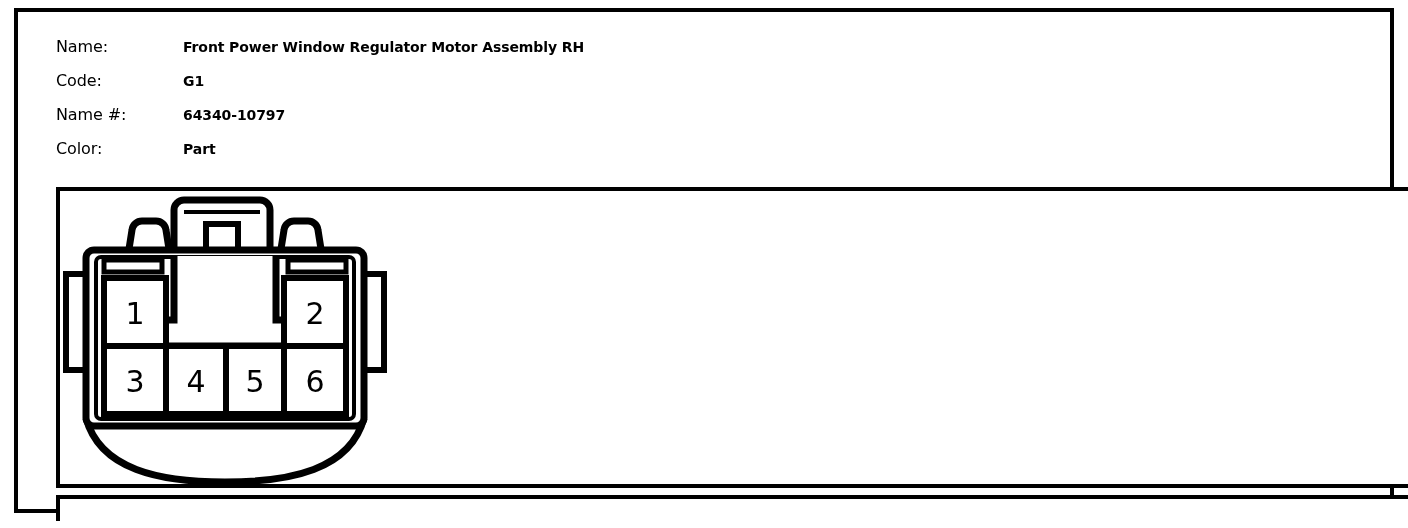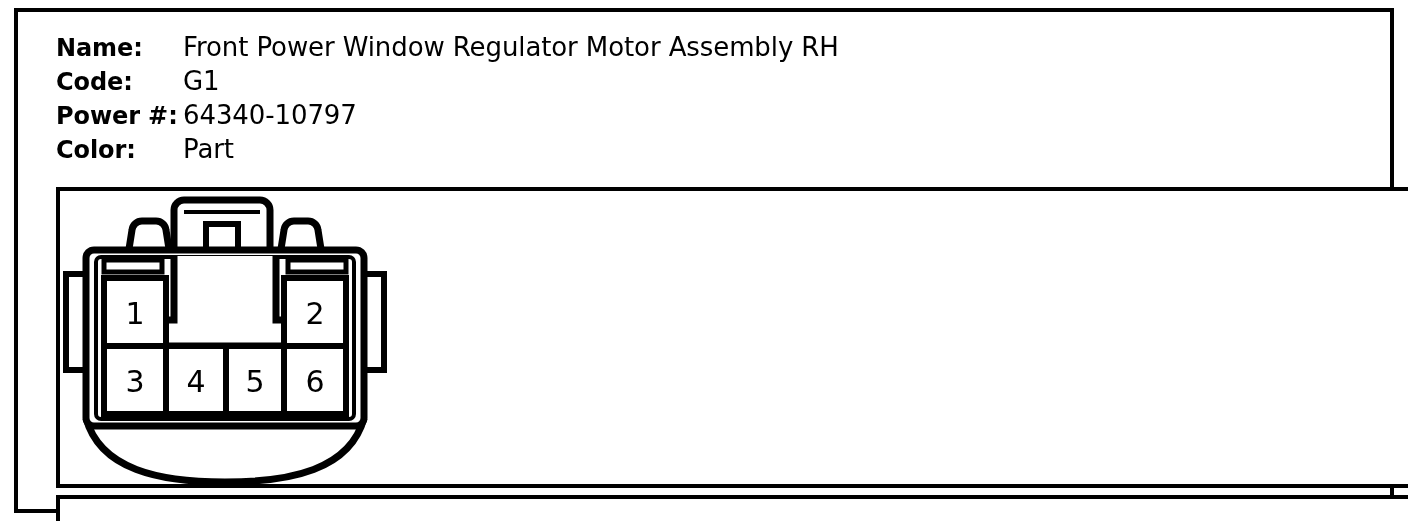--- a/index.html
+++ b/index.html
@@ -38,28 +38,28 @@
     width: 1200px;
   }
   .info-row {
     display: flex;
     align-items: baseline;
     height: 34px;
   }
   .info-label {
     width: 127px;
     flex: 0 0 127px;
-    font-weight: bold;
-    font-size: 24px;
+    font-weight: normal;
+    font-size: 16px;
     line-height: 34px;
     letter-spacing: -0.1px;
   }
   .info-value {
-    font-weight: normal;
-    font-size: 26px;
+    font-weight: bold;
+    font-size: 14px;
     line-height: 34px;
     letter-spacing: -0.1px;
     white-space: nowrap;
   }
   
   .diagram-panel {
     position: absolute;
     left: 38px;
     top: 175px;
     width: 1352px;
@@ -113,21 +113,21 @@
         <div class="info-label">Name:</div>
         <div class="info-value">Front Power Window Regulator Motor Assembly RH</div>
       </div>
 
       <div class="info-row">
         <div class="info-label">Code:</div>
         <div class="info-value">G1</div>
       </div>
 
       <div class="info-row">
-        <div class="info-label">Power #:</div>
+        <div class="info-label">Name #:</div>
         <div class="info-value">64340-10797</div>
       </div>
 
       <div class="info-row">
         <div class="info-label">Color:</div>
         <div class="info-value">Part</div>
       </div>
 
     </div>
 

